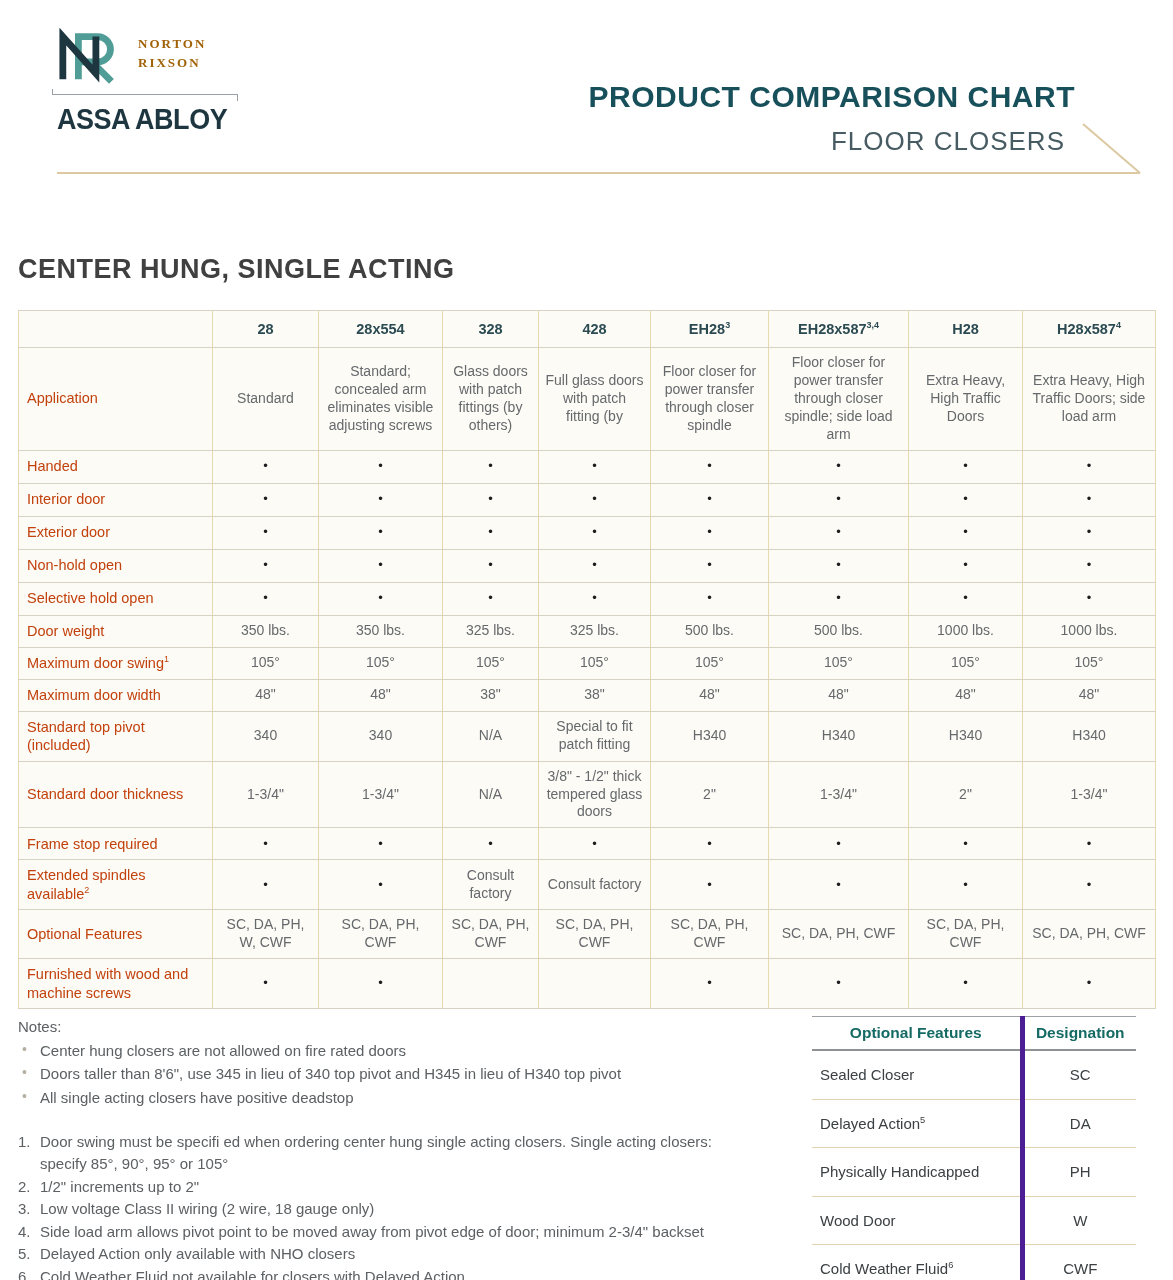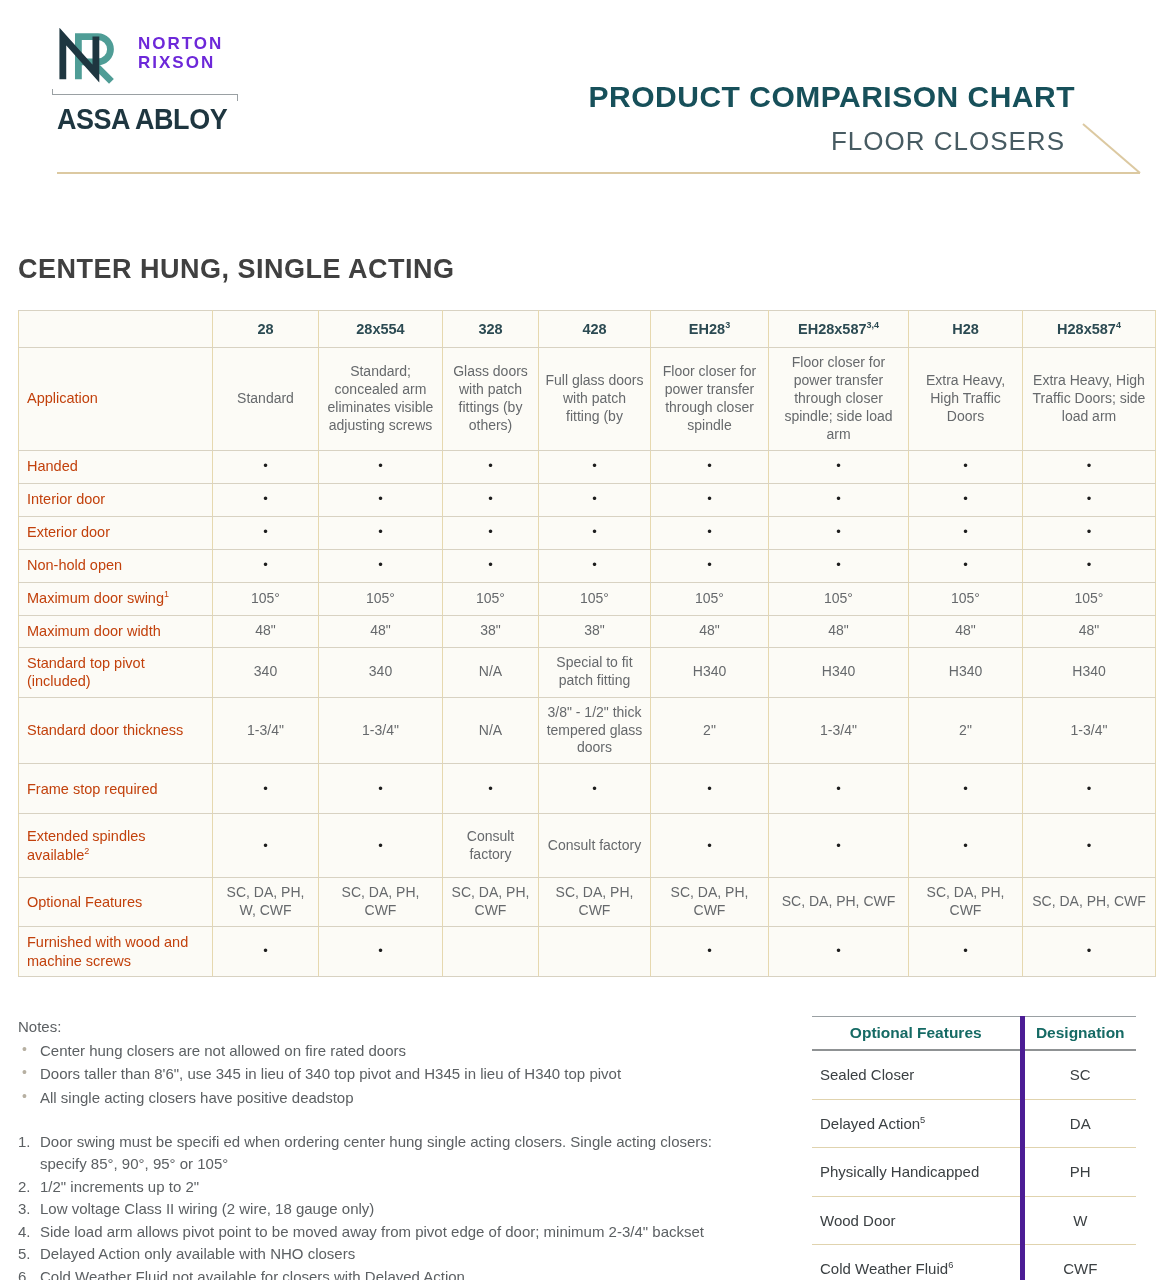--- a/index.html
+++ b/index.html
@@ -5,22 +5,22 @@
   * { margin:0; padding:0; box-sizing:border-box; }
   body { background:#ffffff; }
   .page {
     position:relative; width:1173px; height:1280px; background:#ffffff;
     font-family:"Liberation Sans", sans-serif; overflow:hidden;
   }
 
   
   .logo-mark { position:absolute; left:57px; top:28px; width:70px; height:58px; }
   .logo-name {
-    position:absolute; left:138px; top:34px; font-size:17px; font-weight:bold;
-    color:#6d28d9; letter-spacing:2px; line-height:19px;
+    position:absolute; left:138px; top:34px; font-size:13px; font-weight:bold;
+    color:#a16207; letter-spacing:2px; line-height:19px;font-family:Liberation Serif, serif;
   }
   .logo-rule {
     position:absolute; left:52px; top:94px; width:186px; height:8px;
     border-top:1px solid #9aa0a3;
   }
   .logo-rule::before { content:""; position:absolute; left:0; top:-6px; width:1px; height:6px; background:#9aa0a3; }
   .logo-rule::after  { content:""; position:absolute; right:0; top:0; width:1px; height:6px; background:#9aa0a3; }
   .assa {
     position:absolute; left:57px; top:103px; font-size:29px; font-weight:800;
     color:#1e3640; letter-spacing:-0.5px; transform:scaleX(0.93); transform-origin:left top;
@@ -207,20 +207,42 @@
         <tr>
           <td class="rowlabel">Non-hold open</td>
           <td class="dot">•</td>
           <td class="dot">•</td>
           <td class="dot">•</td>
           <td class="dot">•</td>
           <td class="dot">•</td>
           <td class="dot">•</td>
           <td class="dot">•</td>
           <td class="dot">•</td>
+        </tr>
+        <tr>
+          <td class="rowlabel">Selective hold open</td>
+          <td class="dot">•</td>
+          <td class="dot">•</td>
+          <td class="dot">•</td>
+          <td class="dot">•</td>
+          <td class="dot">•</td>
+          <td class="dot">•</td>
+          <td class="dot">•</td>
+          <td class="dot">•</td>
+        </tr>
+        <tr>
+          <td class="rowlabel">Door weight</td>
+          <td class="">350 lbs.</td>
+          <td class="">350 lbs.</td>
+          <td class="">325 lbs.</td>
+          <td class="">325 lbs.</td>
+          <td class="">500 lbs.</td>
+          <td class="">500 lbs.</td>
+          <td class="">1000 lbs.</td>
+          <td class="">1000 lbs.</td>
         </tr>
         <tr>
           <td class="rowlabel">Maximum door swing<sup>1</sup></td>
           <td class="">105°</td>
           <td class="">105°</td>
           <td class="">105°</td>
           <td class="">105°</td>
           <td class="">105°</td>
           <td class="">105°</td>
           <td class="">105°</td>

